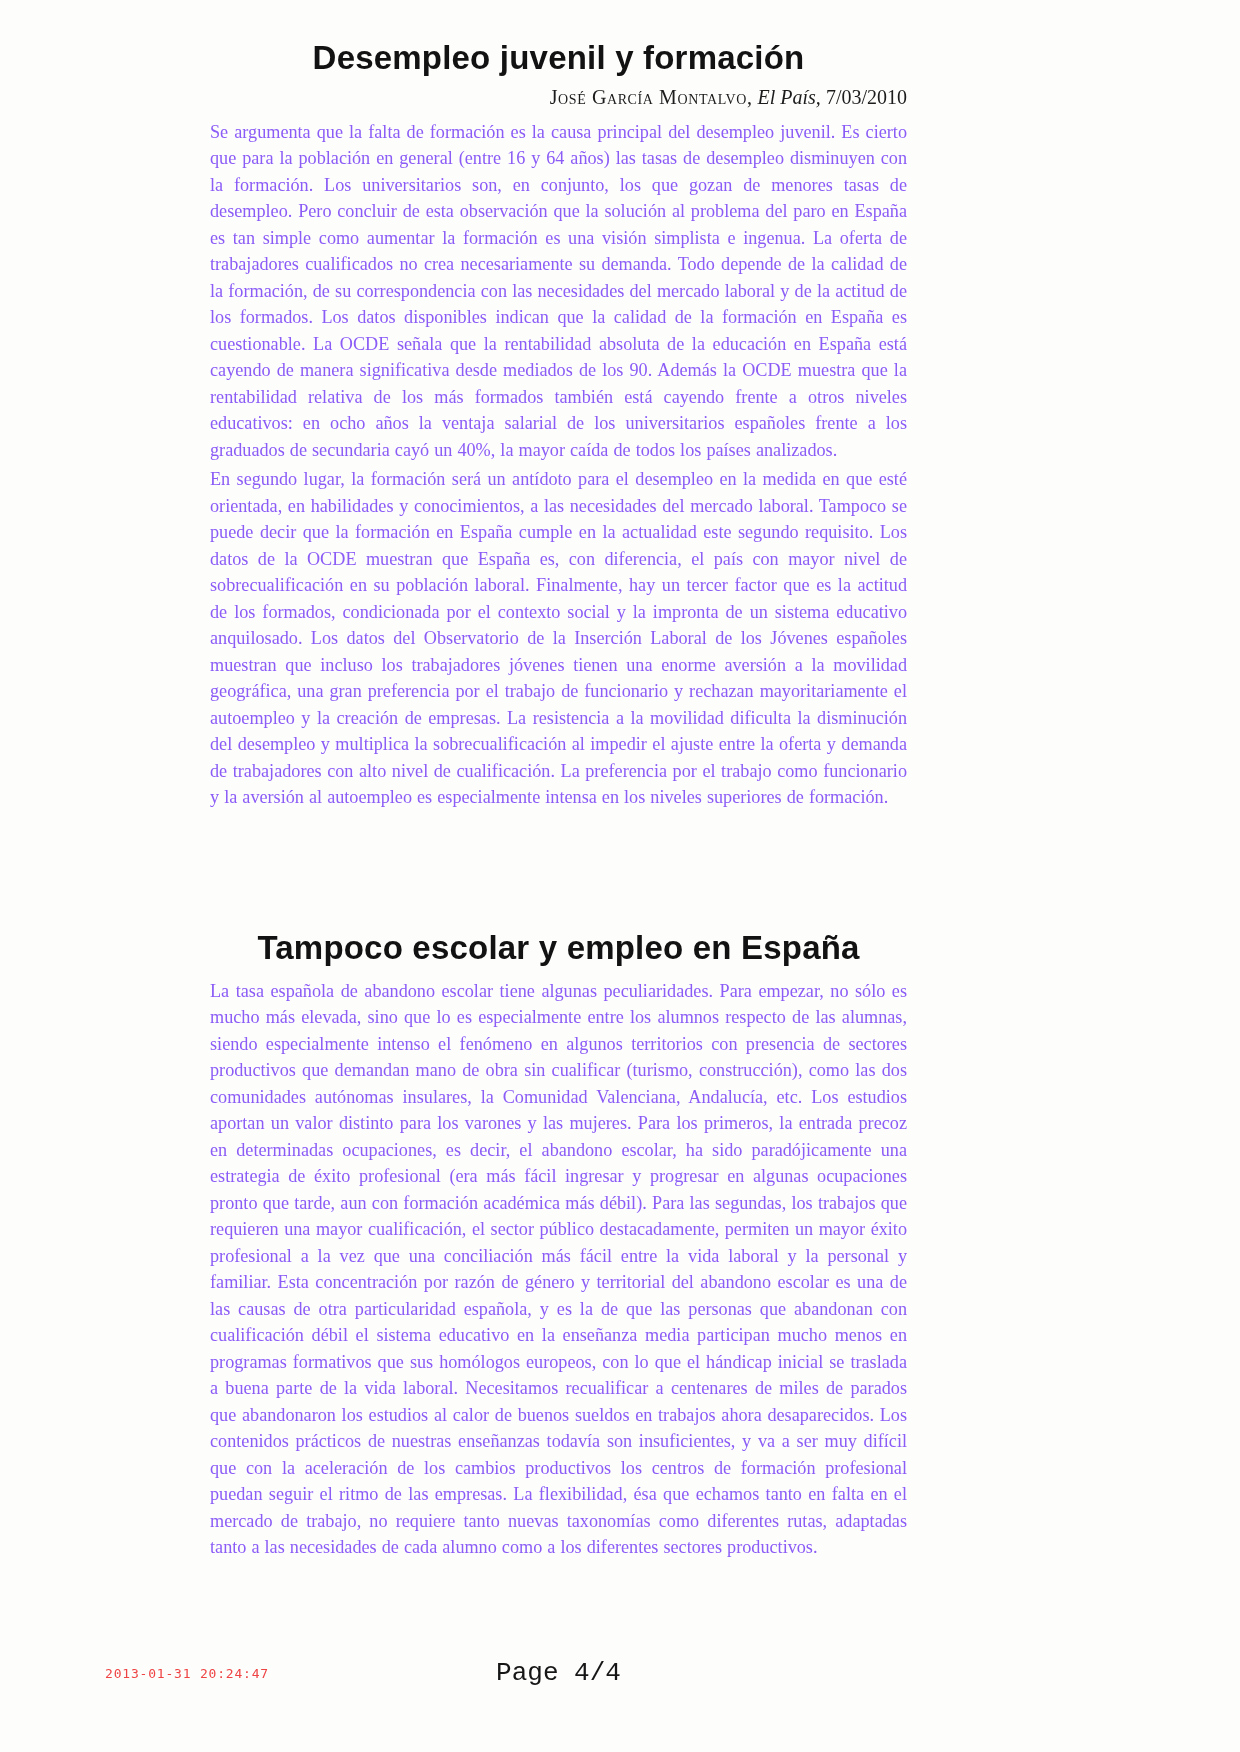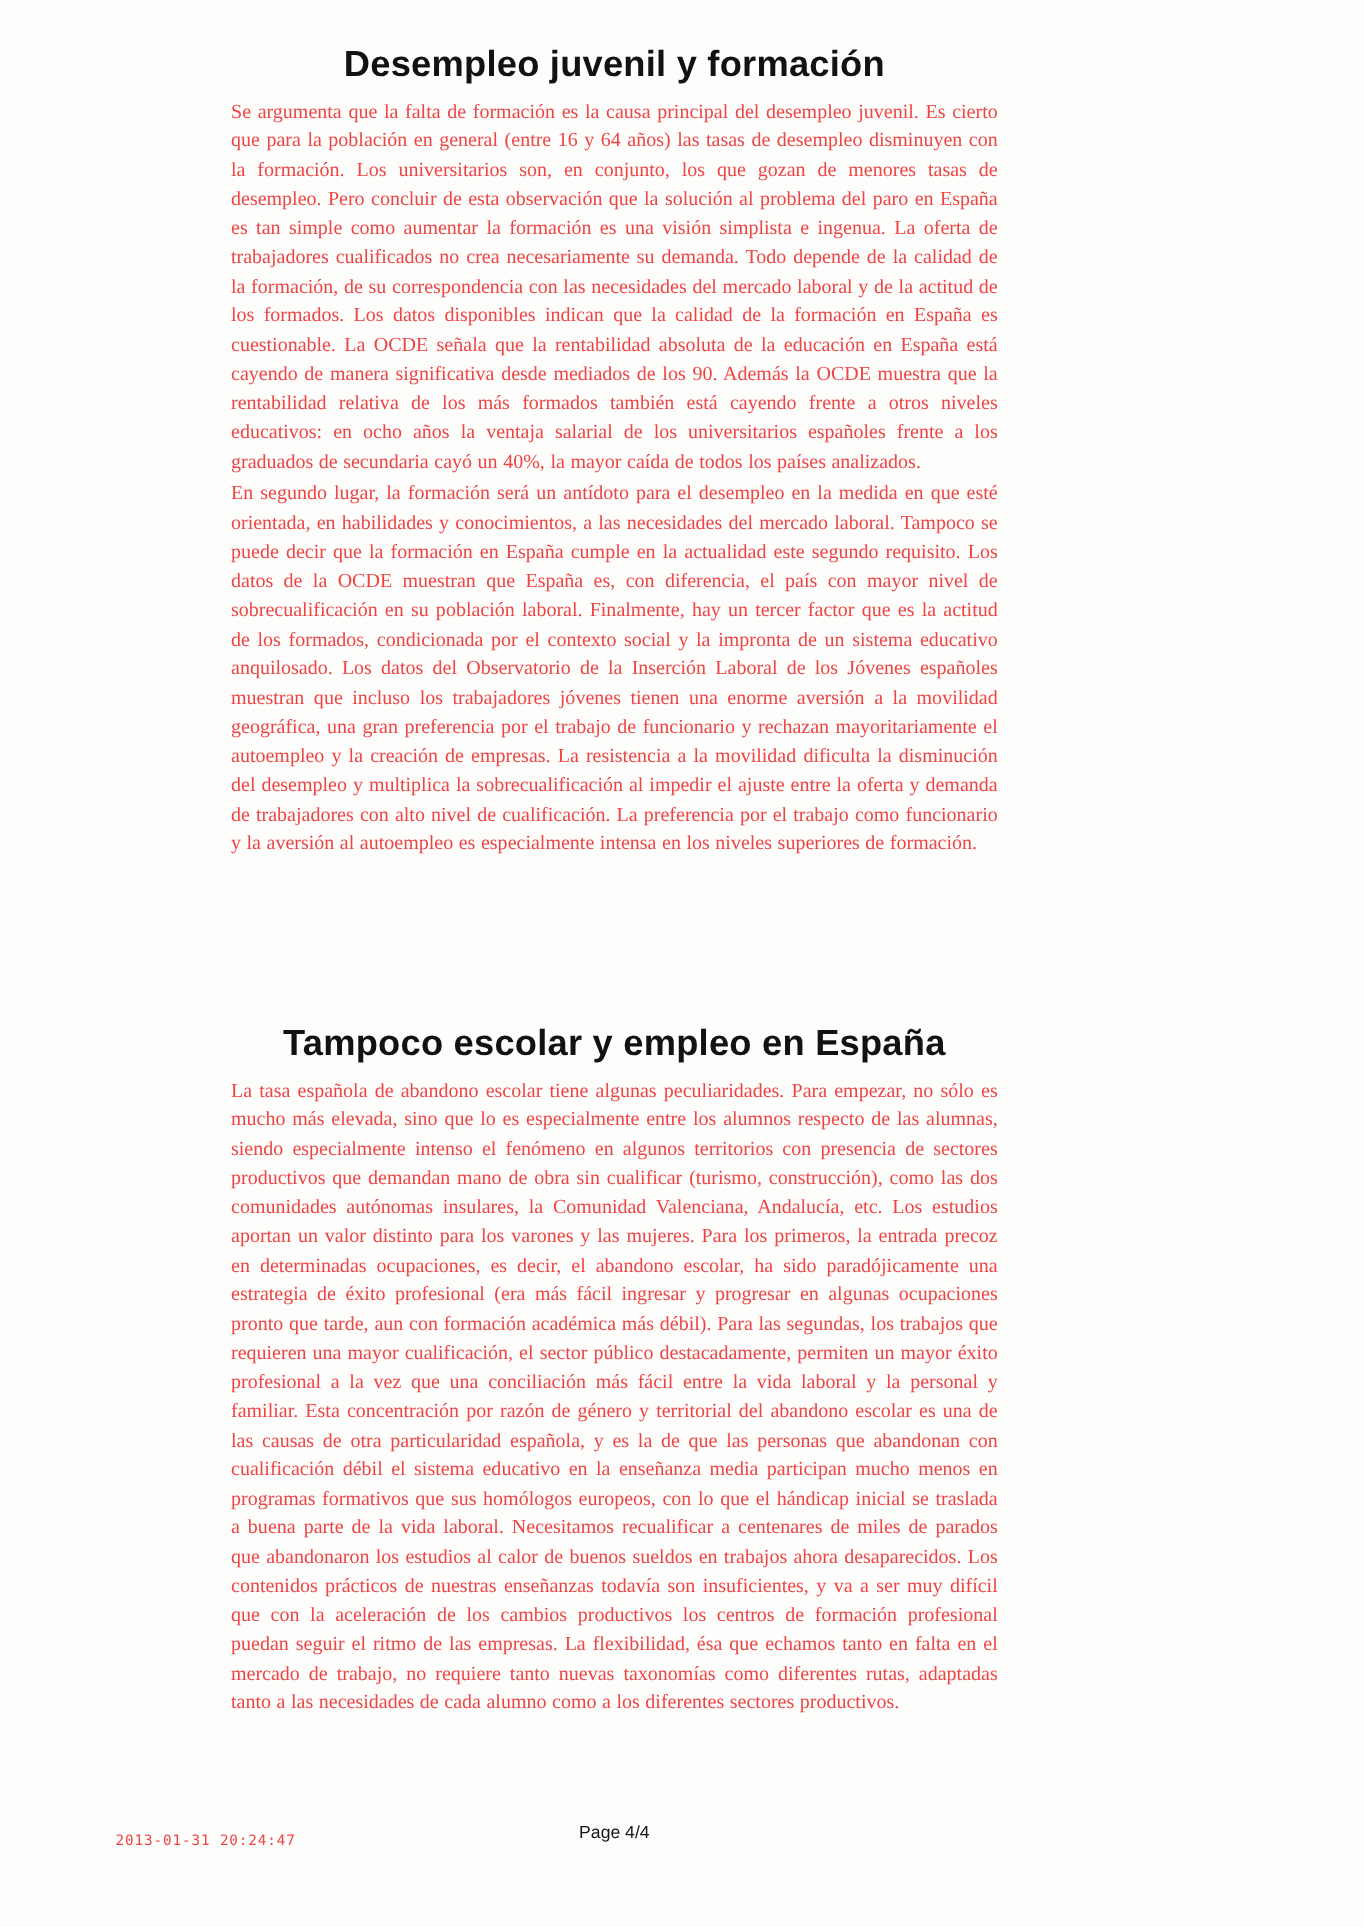--- a/index.html
+++ b/index.html
@@ -42,51 +42,56 @@
   }
   .byline .source { font-style: italic; }
   .byline .date { font-style: normal; }
   .body-par {
     margin-top: 10px;
     font-size: 18.2px;
     line-height: 26.5px;
     text-align: justify;
     hyphens: auto;
     -webkit-hyphens: auto;
-    color: #ef4444;
+    color: #8b5cf6;
     word-spacing: 0.5px;
   }
   .body-par + .body-par { margin-top: 3px; }
   .footer-timestamp {
     position: absolute;
     left: 105px;
     top: 1666px;
     font-family: "DejaVu Sans Mono", monospace;
     font-size: 13px;
     letter-spacing: 0.8px;
     color: #ef4444;
   }
   .footer-page-label {
     position: absolute;
     left: 210px;
     width: 697px;
     top: 1658px;
     text-align: center;
-    font-family: Liberation Sans, sans-serif;
-    font-size: 16px;
+    font-family: Liberation Mono, monospace;
+    font-size: 26px;
     color: #161616;
   }
 </style>
 </head>
 <body>
 
 <div class="page">
 
   <article class="article article-1">
     <h1 class="title">Desempleo juvenil y formación</h1>
+    <p class="byline">
+      <span class="author">José García Montalvo,</span>
+      <span class="source">El País,</span>
+      <span class="date">7/03/2010</span>
+    </p>
     <p class="body-par">Se argumenta que la falta de formación es la causa principal del desempleo juvenil. Es cierto que para la población en general (entre 16 y 64 años) las tasas de desempleo disminuyen con la formación. Los universitarios son, en conjunto, los que gozan de menores tasas de desempleo. Pero concluir de esta observación que la solución al problema del paro en España es tan simple como aumentar la formación es una visión simplista e ingenua. La oferta de trabajadores cualificados no crea necesariamente su demanda. Todo depende de la calidad de la formación, de su correspondencia con las necesidades del mercado laboral y de la actitud de los formados. Los datos disponibles indican que la calidad de la formación en España es cuestionable. La OCDE señala que la rentabilidad absoluta de la educación en España está cayendo de manera significativa desde mediados de los 90. Además la OCDE muestra que la rentabilidad relativa de los más formados también está cayendo frente a otros niveles educativos: en ocho años la ventaja salarial de los universitarios españoles frente a los graduados de secundaria cayó un 40%, la mayor caída de todos los países analizados.</p>
     <p class="body-par">En segundo lugar, la formación será un antídoto para el desempleo en la medida en que esté orientada, en habilidades y conocimientos, a las necesidades del mercado laboral. Tampoco se puede decir que la formación en España cumple en la actualidad este segundo requisito. Los datos de la OCDE muestran que España es, con diferencia, el país con mayor nivel de sobrecualificación en su población laboral. Finalmente, hay un tercer factor que es la actitud de los formados, condicionada por el contexto social y la impronta de un sistema educativo anquilosado. Los datos del Observatorio de la Inserción Laboral de los Jóvenes españoles muestran que incluso los trabajadores jóvenes tienen una enorme aversión a la movilidad geográfica, una gran preferencia por el trabajo de funcionario y rechazan mayoritariamente el autoempleo y la creación de empresas. La resistencia a la movilidad dificulta la disminución del desempleo y multiplica la sobrecualificación al impedir el ajuste entre la oferta y demanda de trabajadores con alto nivel de cualificación. La preferencia por el trabajo como funcionario y la aversión al autoempleo es especialmente intensa en los niveles superiores de formación.</p>
   </article>
 
   <article class="article article-2">
     <h1 class="title">Tampoco escolar y empleo en España</h1>
     <p class="body-par">La tasa española de abandono escolar tiene algunas peculiaridades. Para empezar, no sólo es mucho más elevada, sino que lo es especialmente entre los alumnos respecto de las alumnas, siendo especialmente intenso el fenómeno en algunos territorios con presencia de sectores productivos que demandan mano de obra sin cualificar (turismo, construcción), como las dos comunidades autónomas insulares, la Comunidad Valenciana, Andalucía, etc. Los estudios aportan un valor distinto para los varones y las mujeres. Para los primeros, la entrada precoz en determinadas ocupaciones, es decir, el abandono escolar, ha sido paradójicamente una estrategia de éxito profesional (era más fácil ingresar y progresar en algunas ocupaciones pronto que tarde, aun con formación académica más débil). Para las segundas, los trabajos que requieren una mayor cualificación, el sector público destacadamente, permiten un mayor éxito profesional a la vez que una conciliación más fácil entre la vida laboral y la personal y familiar. Esta concentración por razón de género y territorial del abandono escolar es una de las causas de otra particularidad española, y es la de que las personas que abandonan con cualificación débil el sistema educativo en la enseñanza media participan mucho menos en programas formativos que sus homólogos europeos, con lo que el hándicap inicial se traslada a buena parte de la vida laboral. Necesitamos recualificar a centenares de miles de parados que abandonaron los estudios al calor de buenos sueldos en trabajos ahora desaparecidos. Los contenidos prácticos de nuestras enseñanzas todavía son insuficientes, y va a ser muy difícil que con la aceleración de los cambios productivos los centros de formación profesional puedan seguir el ritmo de las empresas. La flexibilidad, ésa que echamos tanto en falta en el mercado de trabajo, no requiere tanto nuevas taxonomías como diferentes rutas, adaptadas tanto a las necesidades de cada alumno como a los diferentes sectores productivos.</p>
   </article>
 
   <span class="footer-timestamp">2013-01-31 20:24:47</span>

